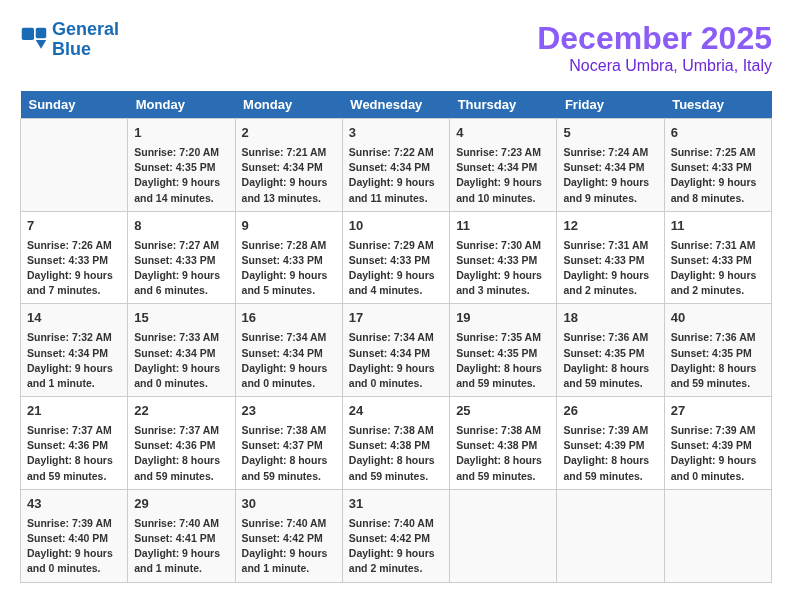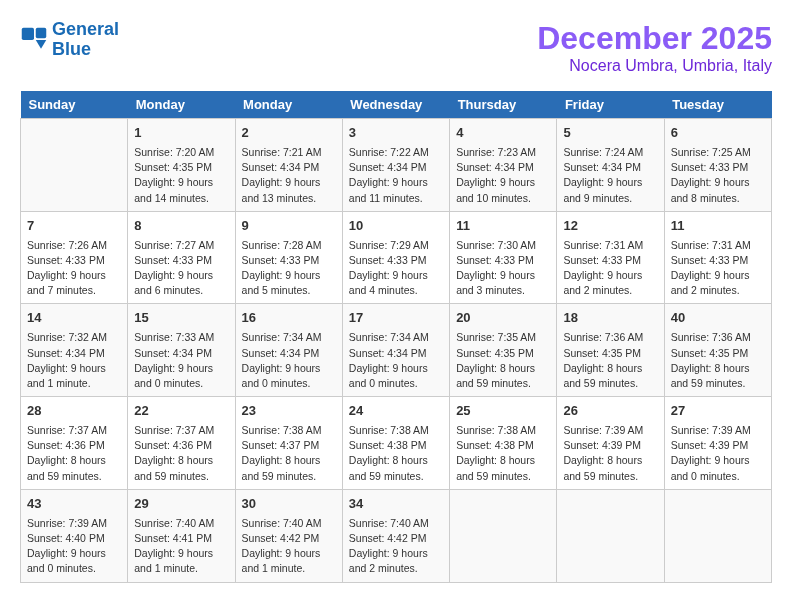--- a/index.html
+++ b/index.html
@@ -76,20 +76,21 @@
     }
     .day-number {
       font-weight: bold;
       font-size: 13px;
       display: block;
       margin-bottom: 2px;
     }
     .day-info {
       font-size: 10.5px;
       color: #333;
+      font-weight: bold;
     }
     td.empty {
       background: #f0f0f0;
     }
   </style>
 </head>
 <body>
 
 <div class="header">
   <div class="logo">
@@ -190,35 +191,35 @@
         </td>
         <td>
           <span class="day-number">16</span>
           <div class="day-info">Sunrise: 7:34 AM<br>Sunset: 4:34 PM<br>Daylight: 9 hours<br>and 0 minutes.</div>
         </td>
         <td>
           <span class="day-number">17</span>
           <div class="day-info">Sunrise: 7:34 AM<br>Sunset: 4:34 PM<br>Daylight: 9 hours<br>and 0 minutes.</div>
         </td>
         <td>
-          <span class="day-number">20</span>
+          <span class="day-number">19</span>
           <div class="day-info">Sunrise: 7:35 AM<br>Sunset: 4:35 PM<br>Daylight: 8 hours<br>and 59 minutes.</div>
         </td>
         <td>
           <span class="day-number">18</span>
           <div class="day-info">Sunrise: 7:36 AM<br>Sunset: 4:35 PM<br>Daylight: 8 hours<br>and 59 minutes.</div>
         </td>
         <td>
           <span class="day-number">40</span>
           <div class="day-info">Sunrise: 7:36 AM<br>Sunset: 4:35 PM<br>Daylight: 8 hours<br>and 59 minutes.</div>
         </td>
       </tr>
       <tr>
         <td>
-          <span class="day-number">28</span>
+          <span class="day-number">21</span>
           <div class="day-info">Sunrise: 7:37 AM<br>Sunset: 4:36 PM<br>Daylight: 8 hours<br>and 59 minutes.</div>
         </td>
         <td>
           <span class="day-number">22</span>
           <div class="day-info">Sunrise: 7:37 AM<br>Sunset: 4:36 PM<br>Daylight: 8 hours<br>and 59 minutes.</div>
         </td>
         <td>
           <span class="day-number">23</span>
           <div class="day-info">Sunrise: 7:38 AM<br>Sunset: 4:37 PM<br>Daylight: 8 hours<br>and 59 minutes.</div>
         </td>
@@ -246,21 +247,21 @@
         </td>
         <td>
           <span class="day-number">29</span>
           <div class="day-info">Sunrise: 7:40 AM<br>Sunset: 4:41 PM<br>Daylight: 9 hours<br>and 1 minute.</div>
         </td>
         <td>
           <span class="day-number">30</span>
           <div class="day-info">Sunrise: 7:40 AM<br>Sunset: 4:42 PM<br>Daylight: 9 hours<br>and 1 minute.</div>
         </td>
         <td>
-          <span class="day-number">34</span>
+          <span class="day-number">31</span>
           <div class="day-info">Sunrise: 7:40 AM<br>Sunset: 4:42 PM<br>Daylight: 9 hours<br>and 2 minutes.</div>
         </td>
         <td class="empty"></td>
         <td class="empty"></td>
         <td class="empty"></td>
       </tr>
     </tbody>
 </table>
 
 </body></html>

